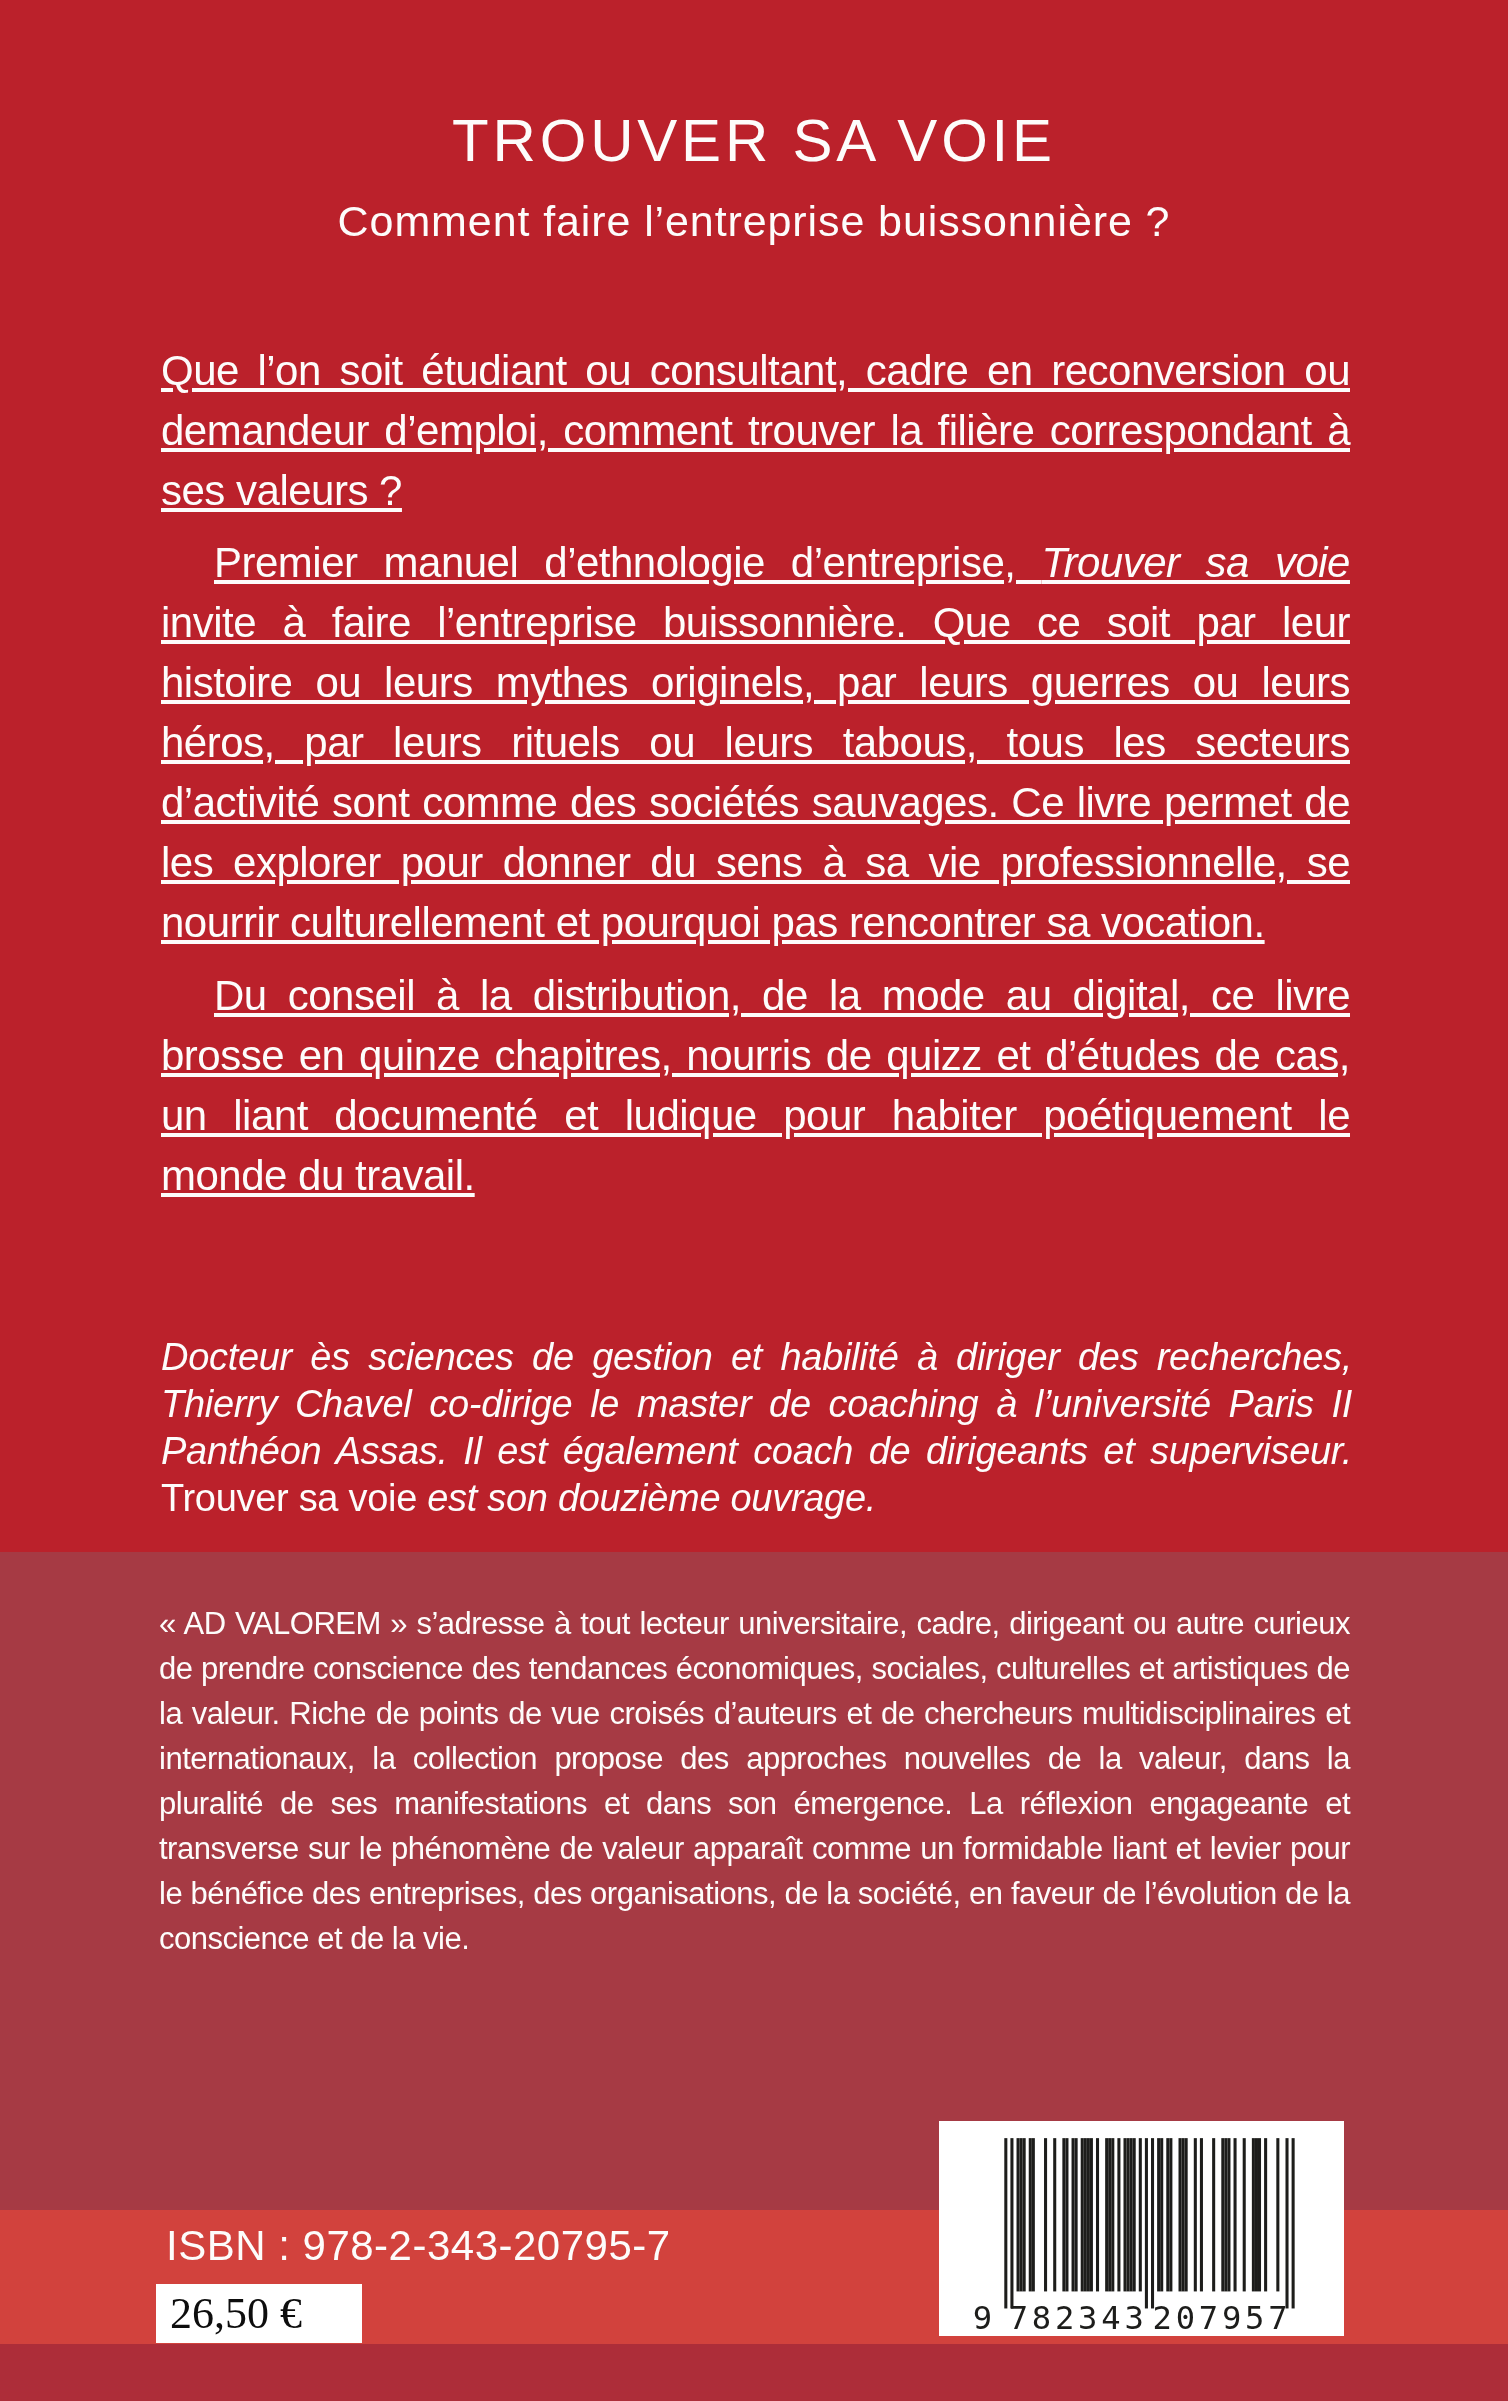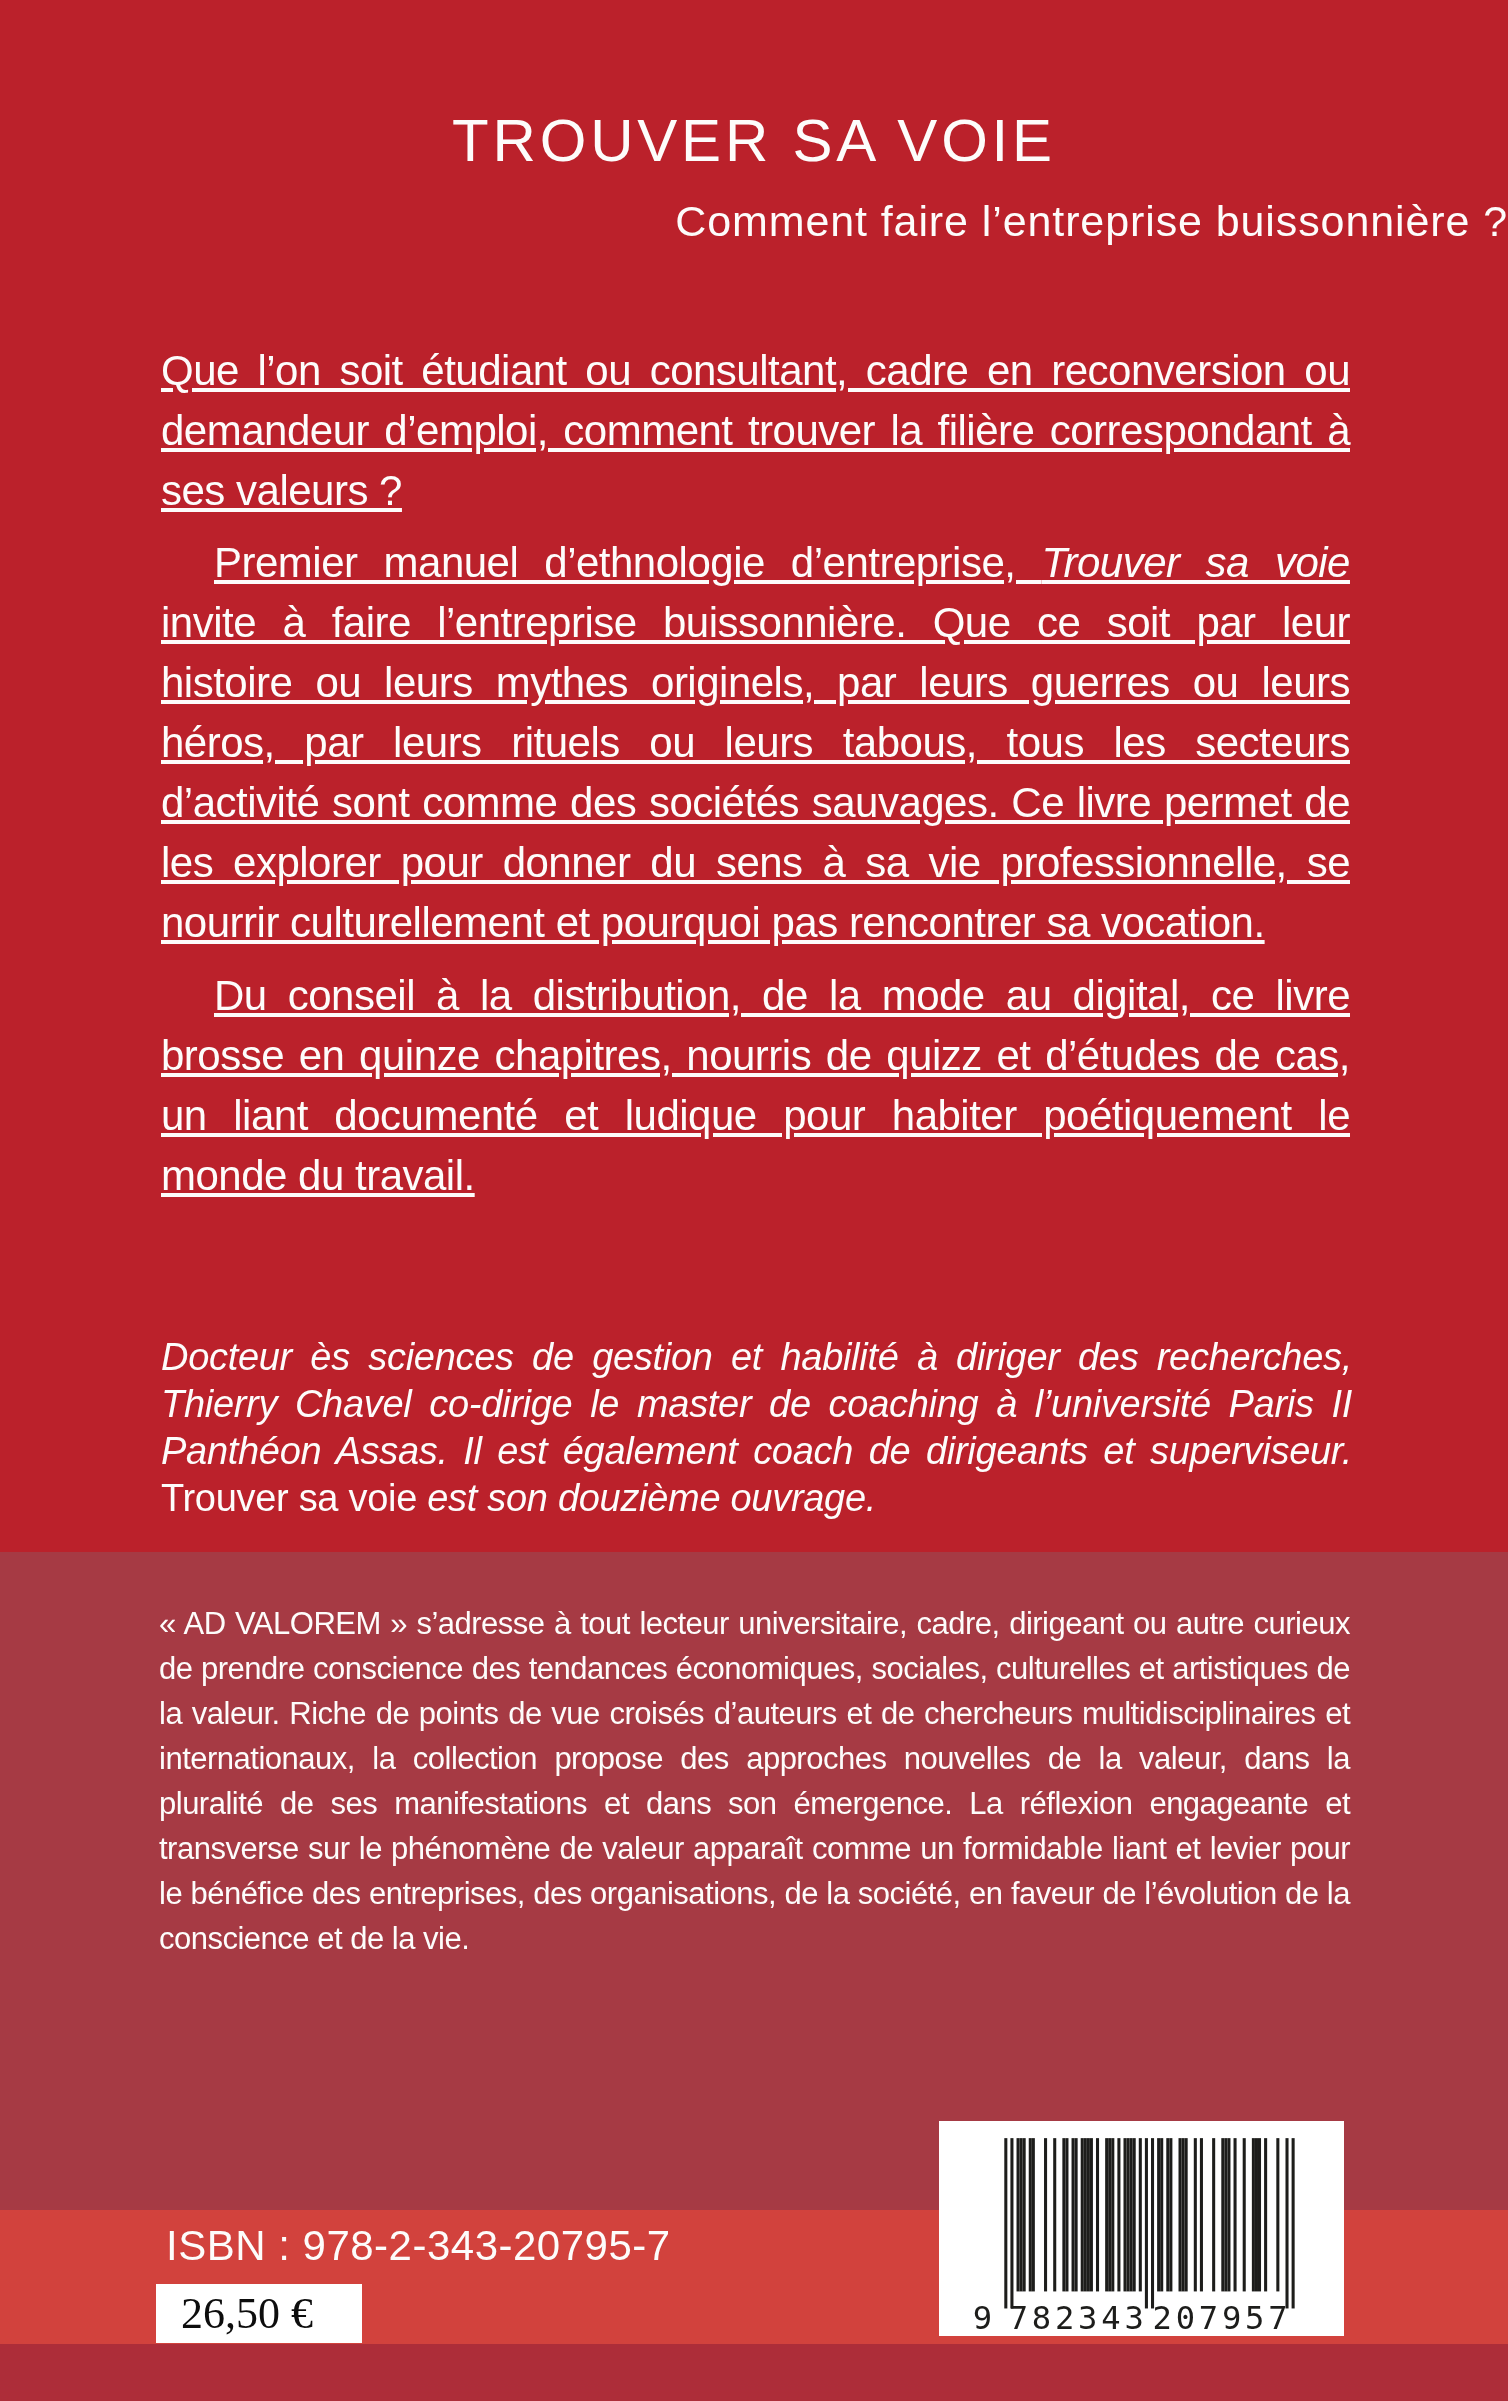--- a/index.html
+++ b/index.html
@@ -21,21 +21,21 @@
   .layer{position:absolute;z-index:1;}
 
   .title{
     left:0;top:106px;width:100%;
     text-align:center;
     font-size:60px;font-weight:300;
     letter-spacing:3.8px;
   }
   .subtitle{
     left:0;top:197px;width:100%;
-    text-align:right;
+    text-align:center;
     font-size:43px;font-weight:300;
     letter-spacing:0.9px;
   }
 
   .synopsis{
     left:161px;top:341px;width:1189px;
     font-size:42px;line-height:60px;
     letter-spacing:-0.5px;
     text-align:justify;
     text-decoration:underline;
@@ -64,21 +64,21 @@
   .seg-normal{font-style:normal;font-weight:normal;}
 
   .isbn{
     left:166px;top:2222px;
     font-size:42px;letter-spacing:0.5px;
   }
   .price-box{
     left:156px;top:2284px;width:206px;height:59px;
     background:#ffffff;color:#0d0d0d;
     display:flex;align-items:center;
-    box-sizing:border-box;padding-left:25px;
+    box-sizing:border-box;padding-left:14px;
     font-family:"Liberation Serif", serif;
     font-size:44px;
   }
   .barcode-box{
     left:939px;top:2121px;width:405px;height:215px;
     background:#ffffff;
   }
   .barcode-box svg{display:block;width:405px;height:215px;}
 </style>
 </head>

